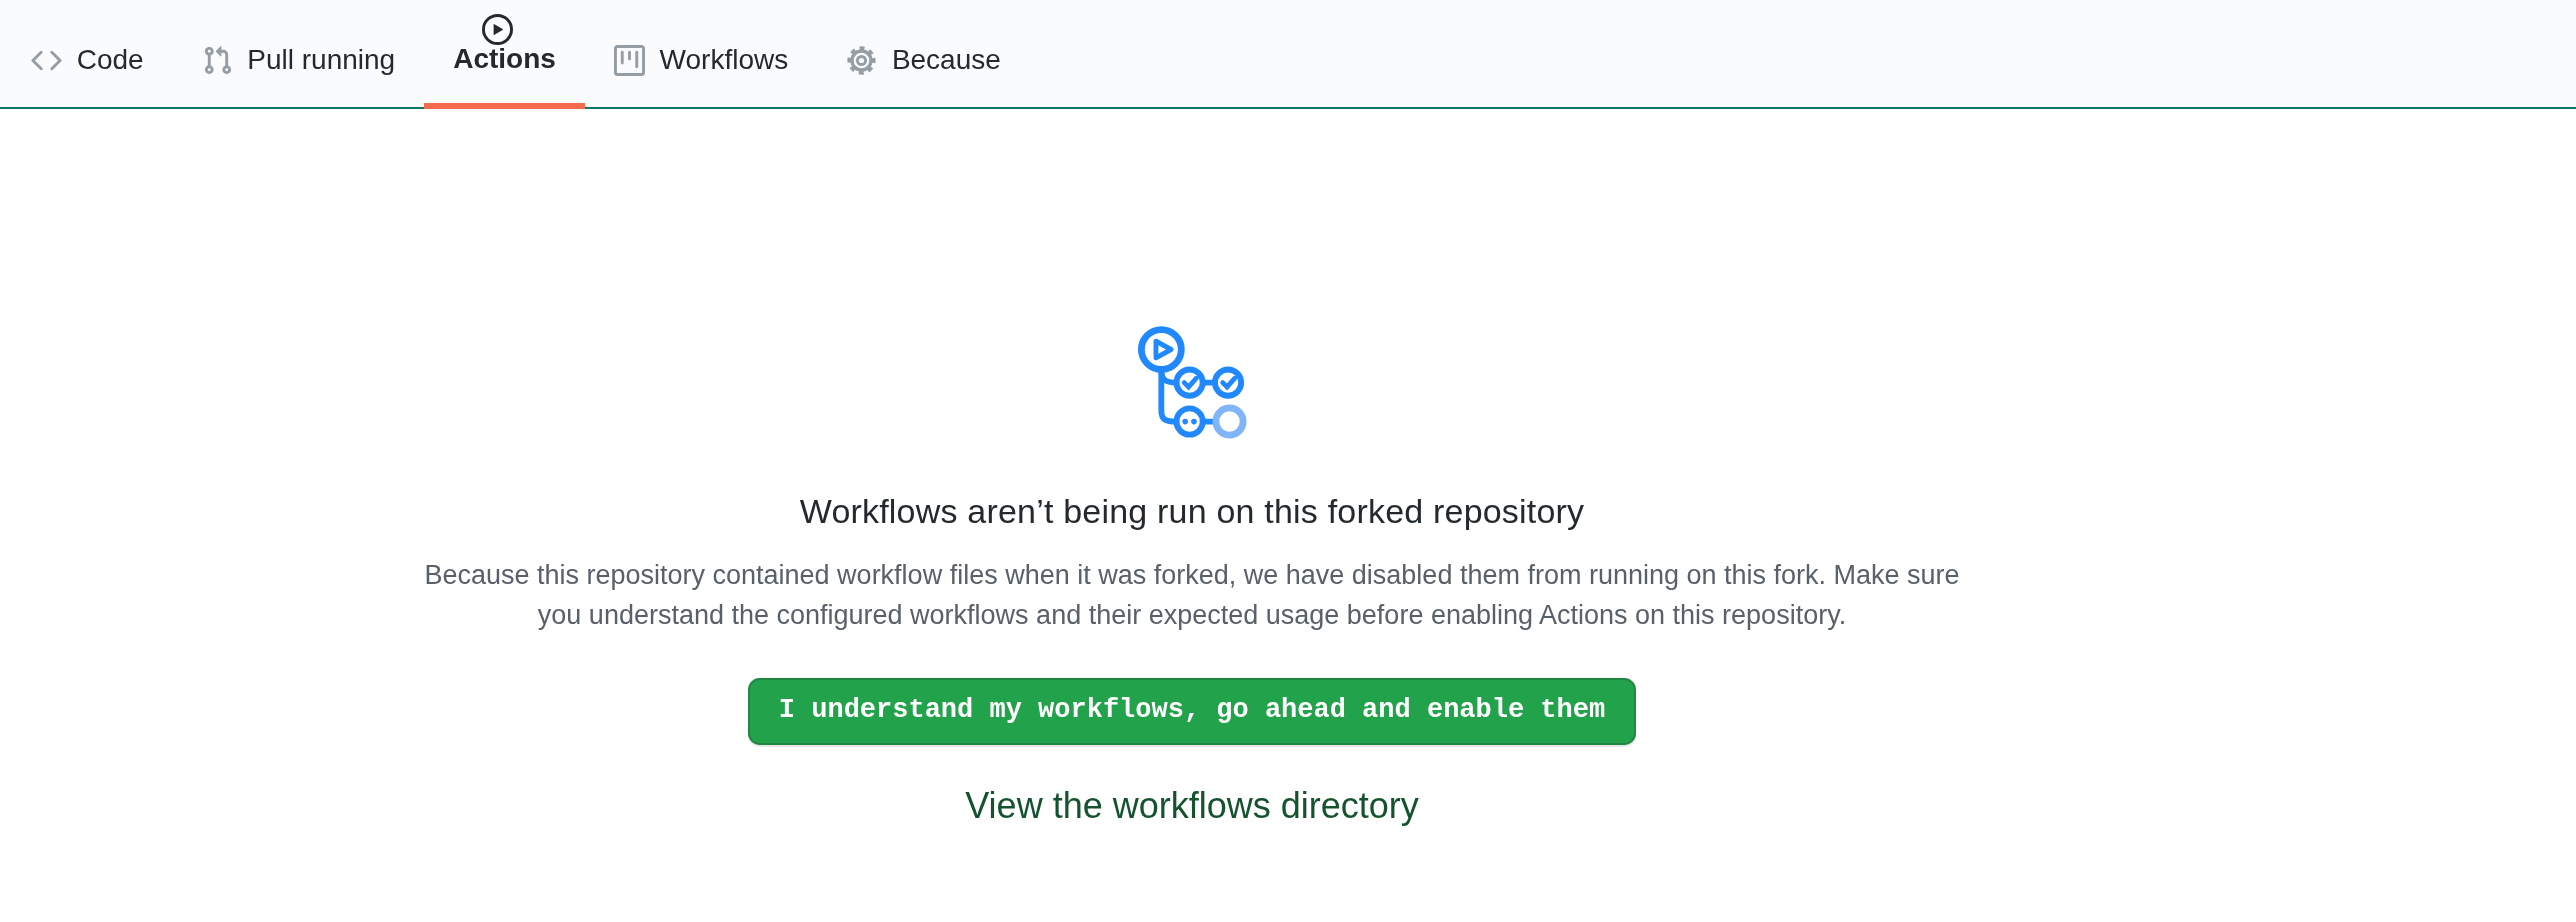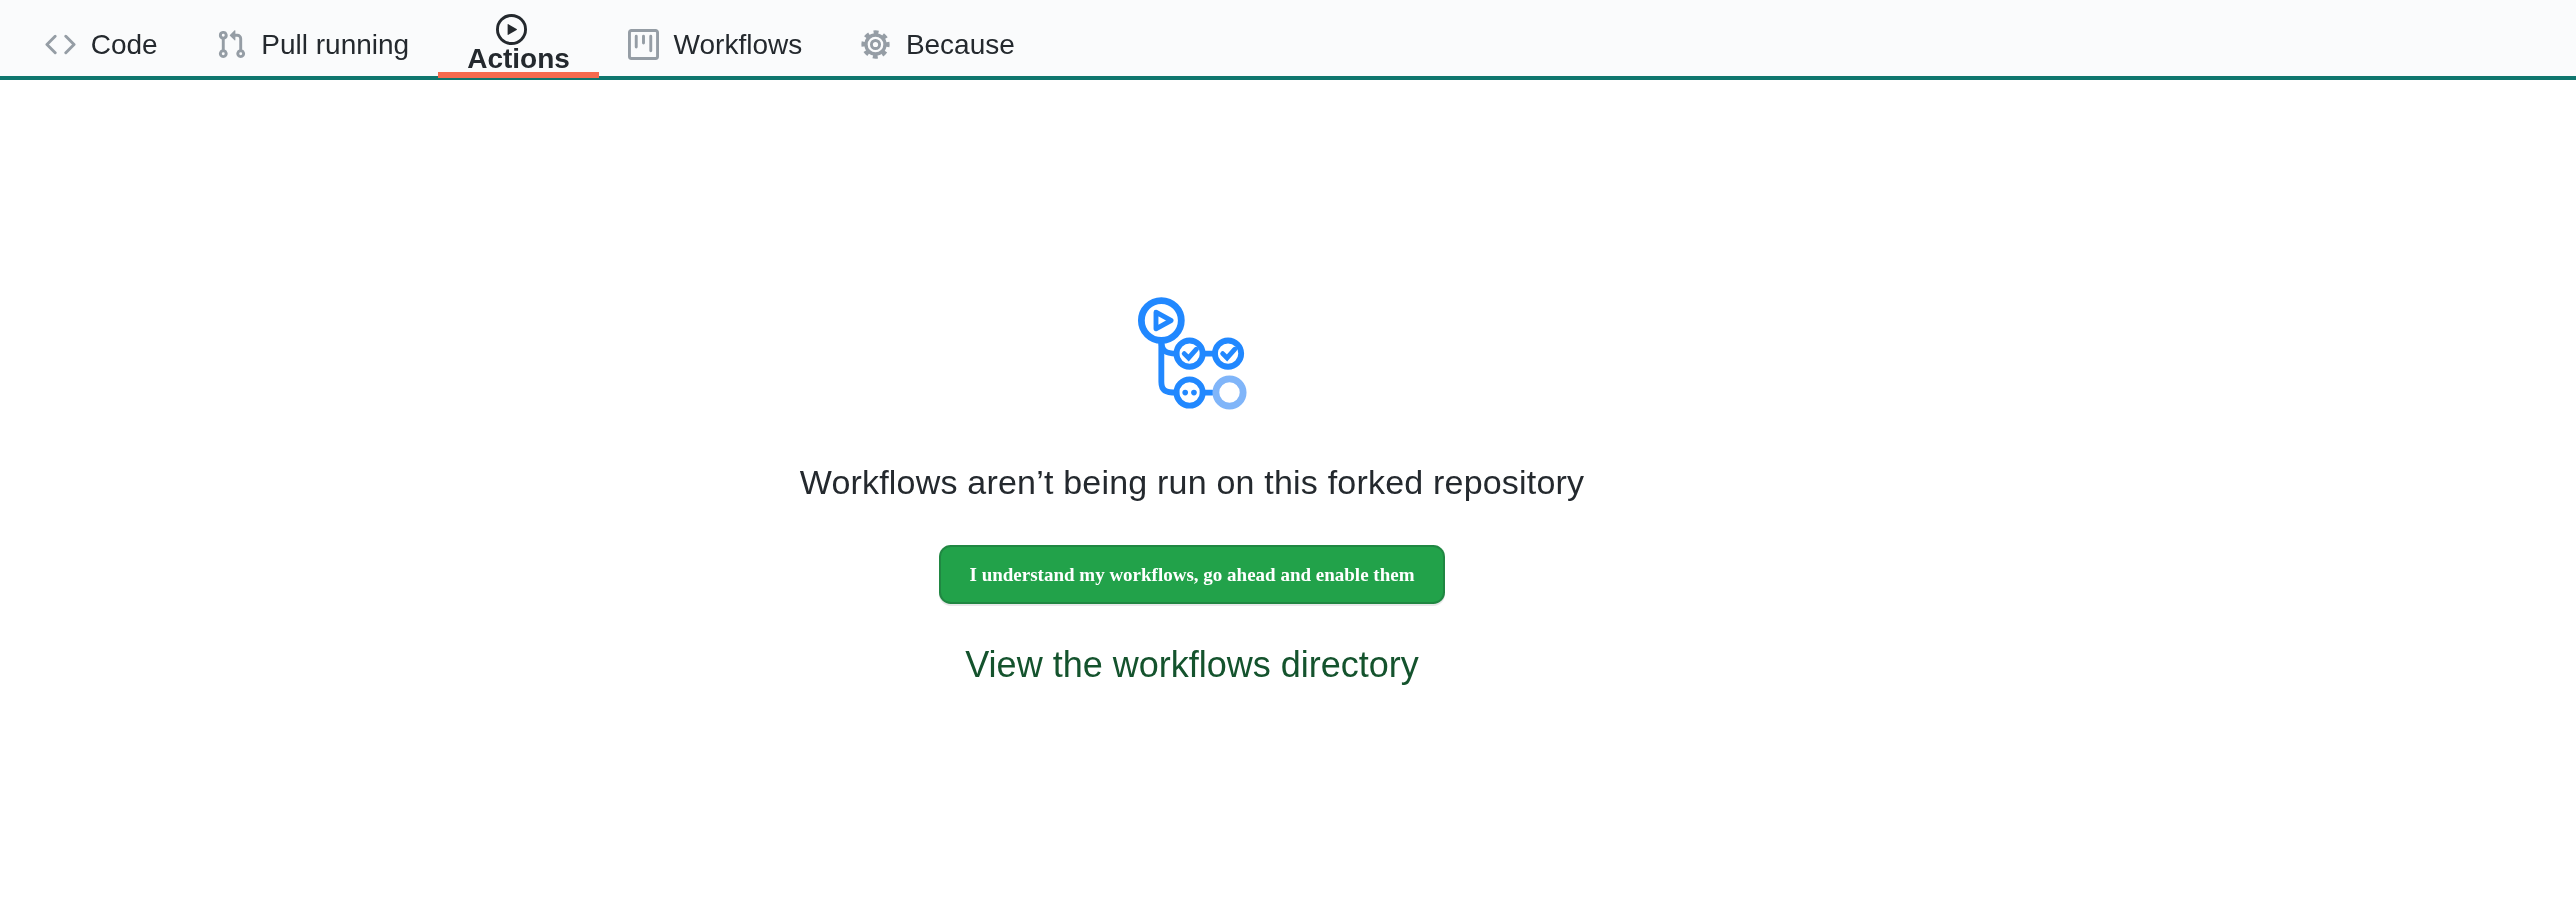--- a/index.html
+++ b/index.html
@@ -7,26 +7,26 @@
   body {
     width: 2576px;
     height: 923px;
     font-family: "Liberation Sans", "DejaVu Sans", sans-serif;
     color: #24292e;
     overflow: hidden;
   }
 
   
   .repo-nav {
-    height: 80px;
+    height: 109px;
     background: #fafbfc;
-    border-bottom: 4px solid #0f766e;
+    border-bottom: 2px solid #0f766e;
     display: flex;
     align-items: stretch;
-    padding-left: 16px;
+    padding-left: 2px;
   }
   .tab {
     position: relative;
     display: flex;
     align-items: center;
     padding: 13.7px 29px 0 29px;
     font-size: 28px;
     line-height: 1;
     color: #24292e;
     text-decoration: none;
@@ -73,22 +73,22 @@
     line-height: 40px;
     color: #586069;
   }
   .enable-btn {
     margin-top: 43px;
     display: inline-block;
     background: #22a24a;
     border: 2px solid rgba(27, 31, 35, 0.2);
     border-radius: 11.7px;
     color: #ffffff;
-    font-family: Liberation Serif, serif;
-    font-size: 19px;
+    font-family: Liberation Mono, monospace;
+    font-size: 27px;
     font-weight: bold;
     line-height: 1;
     padding: 17.6px 29px 18.6px 29px;
     cursor: pointer;
     box-shadow: 0 2px 0 rgba(27, 31, 35, 0.1);
   }
   .workflows-link-row { margin-top: 40px; }
   .workflows-link {
     font-size: 36px;
     color: #14532d;
@@ -165,20 +165,21 @@
       <circle cx="95" cy="98" r="14" stroke-width="7" stroke="#80b5f9"></circle>
     </g>
     <g fill="#2188ff">
       <circle cx="49.5" cy="98" r="2.9"></circle>
       <circle cx="58.5" cy="98" r="2.9"></circle>
     </g>
   </svg>
 
   <h1 class="blankslate-heading">Workflows aren’t being run on this forked repository</h1>
 
+  <p class="blankslate-desc">Because this repository contained workflow files when it was forked, we have disabled them from running on this fork. Make sure you understand the configured workflows and their expected usage before enabling Actions on this repository.</p>
 
   <div>
     <button class="enable-btn">I understand my workflows, go ahead and enable them</button>
   </div>
 
   <div class="workflows-link-row">
     <a class="workflows-link">View the workflows directory</a>
   </div>
 
 </main>

